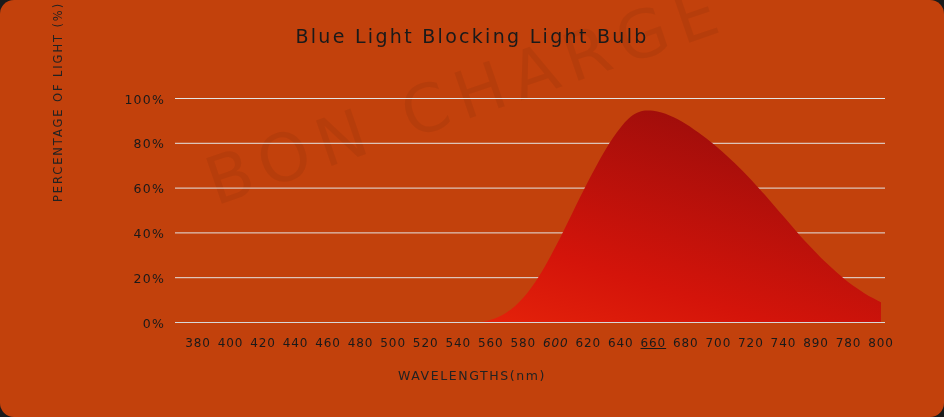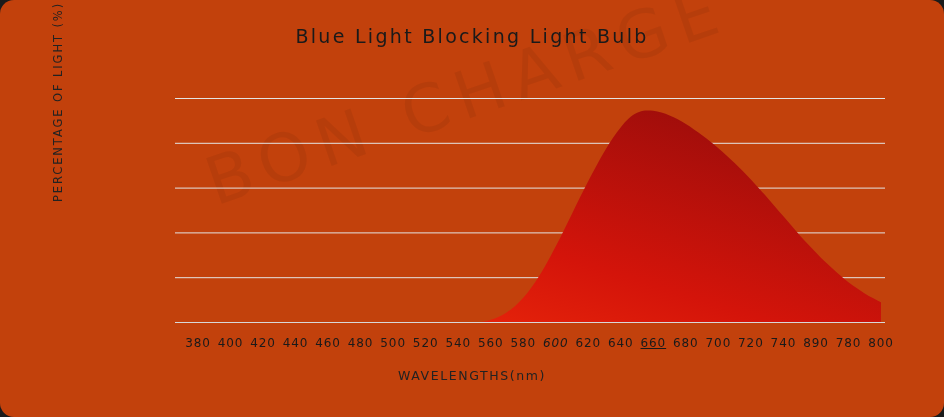--- a/index.html
+++ b/index.html
@@ -135,20 +135,28 @@
         <line x1="175" x2="885" y1="232.89999999999998" y2="232.89999999999998" stroke="#e4e4e4" stroke-width="1"></line>
         <line x1="175" x2="885" y1="277.7" y2="277.7" stroke="#e4e4e4" stroke-width="1"></line>
         <line x1="175" x2="885" y1="322.5" y2="322.5" stroke="#e4e4e4" stroke-width="1"></line>
       </g>
     <g clip-path="url(#plotClip)">
       <path id="area-path" fill="url(#areaGrad)" d="M 198.00 322.50 C 200.71 322.50, 208.84 322.50, 214.26 322.50 C 219.68 322.50, 225.10 322.50, 230.52 322.50 C 235.94 322.50, 241.37 322.50, 246.79 322.50 C 252.21 322.50, 257.63 322.50, 263.05 322.50 C 268.47 322.50, 273.89 322.50, 279.31 322.50 C 284.73 322.50, 290.15 322.50, 295.57 322.50 C 300.99 322.50, 306.41 322.50, 311.83 322.50 C 317.25 322.50, 322.67 322.50, 328.10 322.50 C 333.52 322.50, 338.94 322.50, 344.36 322.50 C 349.78 322.50, 355.20 322.50, 360.62 322.50 C 366.04 322.50, 371.46 322.50, 376.88 322.50 C 382.30 322.50, 387.72 322.50, 393.14 322.50 C 398.56 322.50, 403.98 322.50, 409.40 322.50 C 414.83 322.50, 420.25 322.50, 425.67 322.50 C 431.09 322.50, 436.51 322.50, 441.93 322.50 C 447.35 322.50, 452.77 322.50, 458.19 322.50 C 463.61 322.50, 470.39 322.61, 474.45 322.50 C 478.52 322.39, 479.87 322.28, 482.58 321.83 C 485.29 321.38, 488.00 320.67, 490.71 319.81 C 493.42 318.95, 496.13 317.95, 498.85 316.68 C 501.56 315.41, 504.27 313.99, 506.98 312.20 C 509.69 310.40, 512.40 308.31, 515.11 305.92 C 517.82 303.53, 520.53 300.92, 523.24 297.86 C 525.95 294.80, 528.66 291.29, 531.37 287.56 C 534.08 283.82, 536.79 279.79, 539.50 275.46 C 542.21 271.13, 544.92 266.43, 547.63 261.57 C 550.34 256.72, 553.05 251.57, 555.76 246.34 C 558.47 241.11, 561.18 235.66, 563.89 230.21 C 566.60 224.76, 569.31 219.16, 572.02 213.64 C 574.73 208.11, 577.44 202.51, 580.15 197.06 C 582.87 191.61, 585.58 186.16, 588.29 180.93 C 591.00 175.71, 593.71 170.63, 596.42 165.70 C 599.13 160.77, 601.84 155.92, 604.55 151.36 C 607.26 146.81, 609.97 142.40, 612.68 138.37 C 615.39 134.34, 618.10 130.53, 620.81 127.17 C 623.52 123.81, 626.23 120.60, 628.94 118.21 C 631.65 115.82, 634.36 114.11, 637.07 112.84 C 639.78 111.57, 642.49 110.93, 645.20 110.60 C 647.91 110.26, 650.62 110.48, 653.33 110.82 C 656.04 111.16, 658.75 111.83, 661.46 112.61 C 664.17 113.40, 666.88 114.40, 669.60 115.52 C 672.31 116.64, 675.02 117.91, 677.73 119.33 C 680.44 120.75, 683.15 122.36, 685.86 124.04 C 688.57 125.72, 691.28 127.55, 693.99 129.41 C 696.70 131.28, 699.41 133.22, 702.12 135.24 C 704.83 137.25, 707.54 139.34, 710.25 141.51 C 712.96 143.67, 715.67 145.91, 718.38 148.23 C 721.09 150.54, 723.80 152.93, 726.51 155.40 C 729.22 157.86, 731.93 160.40, 734.64 163.01 C 737.35 165.63, 740.06 168.31, 742.77 171.08 C 745.48 173.84, 748.19 176.68, 750.90 179.59 C 753.62 182.50, 756.33 185.56, 759.04 188.55 C 761.75 191.53, 764.46 194.45, 767.17 197.51 C 769.88 200.57, 772.59 203.78, 775.30 206.92 C 778.01 210.05, 780.72 213.19, 783.43 216.32 C 786.14 219.46, 788.85 222.60, 791.56 225.73 C 794.27 228.87, 796.98 232.08, 799.69 235.14 C 802.40 238.20, 805.11 241.19, 807.82 244.10 C 810.53 247.01, 813.24 249.85, 815.95 252.61 C 818.66 255.37, 821.37 258.06, 824.08 260.68 C 826.79 263.29, 829.50 265.83, 832.21 268.29 C 834.92 270.76, 837.63 273.15, 840.35 275.46 C 843.06 277.77, 845.77 280.09, 848.48 282.18 C 851.19 284.27, 853.90 286.14, 856.61 288.00 C 859.32 289.87, 862.03 291.70, 864.74 293.38 C 867.45 295.06, 870.16 296.59, 872.87 298.08 C 875.58 299.58, 879.64 301.63, 881.00 302.34 L 881.00 322.50 L 198.00 322.50 Z"></path>
     </g>
     <line id="baseline" x1="175" y1="322.5" x2="885" y2="322.5" stroke="#d8d8d8" stroke-width="1"></line>
   </svg>
 
+  <div class="ytick-wrap" id="ytick-wrap">
+      <div class="ytick" style="top: 98.5px;">100%</div>
+      <div class="ytick" style="top: 143.3px;">80%</div>
+      <div class="ytick" style="top: 188.1px;">60%</div>
+      <div class="ytick" style="top: 232.9px;">40%</div>
+      <div class="ytick" style="top: 277.7px;">20%</div>
+      <div class="ytick" style="top: 322.5px;">0%</div>
+    </div>
   <div id="xtick-wrap">
       <div class="xtick" style="left: 198px;">380</div>
       <div class="xtick" style="left: 230.524px;">400</div>
       <div class="xtick" style="left: 263.048px;">420</div>
       <div class="xtick" style="left: 295.571px;">440</div>
       <div class="xtick" style="left: 328.095px;">460</div>
       <div class="xtick" style="left: 360.619px;">480</div>
       <div class="xtick" style="left: 393.143px;">500</div>
       <div class="xtick" style="left: 425.667px;">520</div>
       <div class="xtick" style="left: 458.19px;">540</div>

